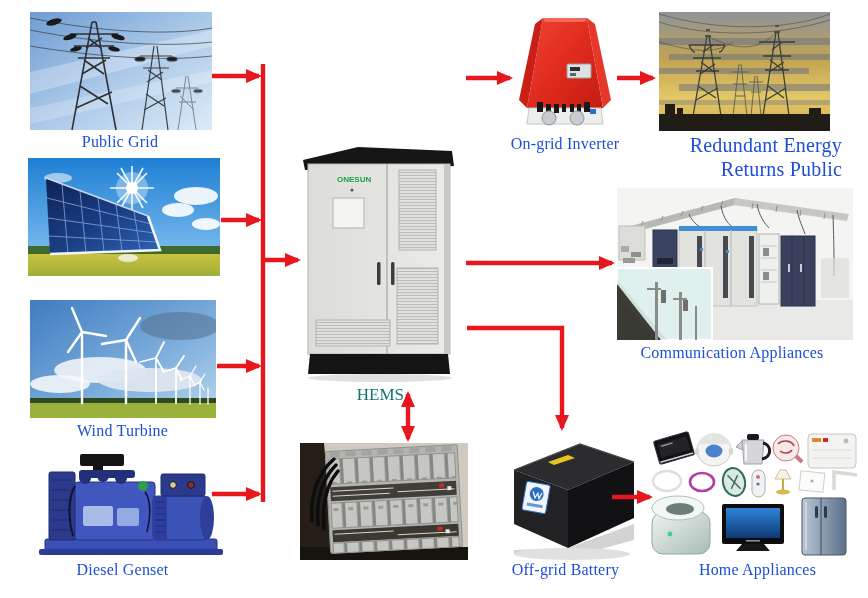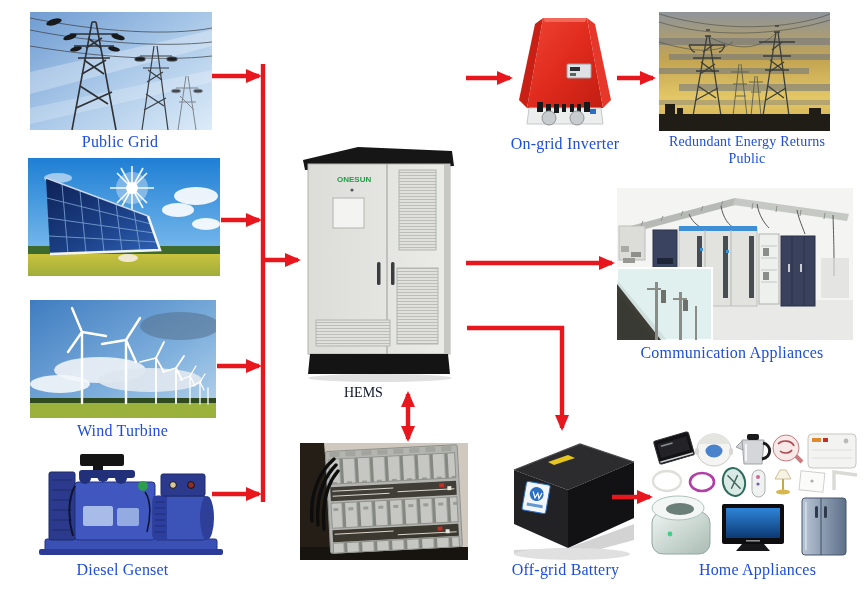--- a/index.html
+++ b/index.html
@@ -1,23 +1,23 @@
 <!DOCTYPE html>
 <html><head>
 <meta charset="utf-8">
 <style>
   html,body{margin:0;padding:0;background:#ffffff;}
   #canvas{position:relative;width:868px;height:598px;background:#ffffff;overflow:hidden;
           font-family:"Liberation Serif",serif;}
   .img{position:absolute;}
   .cap{position:absolute;font-size:16px;color:#1d4ed8;text-align:center;letter-spacing:.2px;}
-  .cap.small{font-size:14px;line-height:1.18;}
+  .cap.small{font-size:20px;line-height:1.18;text-align:right;}
   #arrow-layer{position:absolute;left:0;top:0;z-index:6;pointer-events:none;}
-  #hems-label{position:absolute;left:344px;top:385px;width:60px;font-size:14px;color:#0f172a;
-              z-index:7;}
+  #hems-label{position:absolute;left:344px;top:385px;width:60px;font-size:17px;color:#0f766e;
+              text-align:right;z-index:7;}
 </style>
 </head>
 <body>
 
 <div id="canvas">
 
   <svg class="img" style="left:30px;top:12px" width="182" height="118" viewBox="0 0 182 118">
     <defs>
       <linearGradient id="sky1" x1="0" y1="0" x2="1" y2="1">
         <stop offset="0" stop-color="#6f9cd2"></stop>

